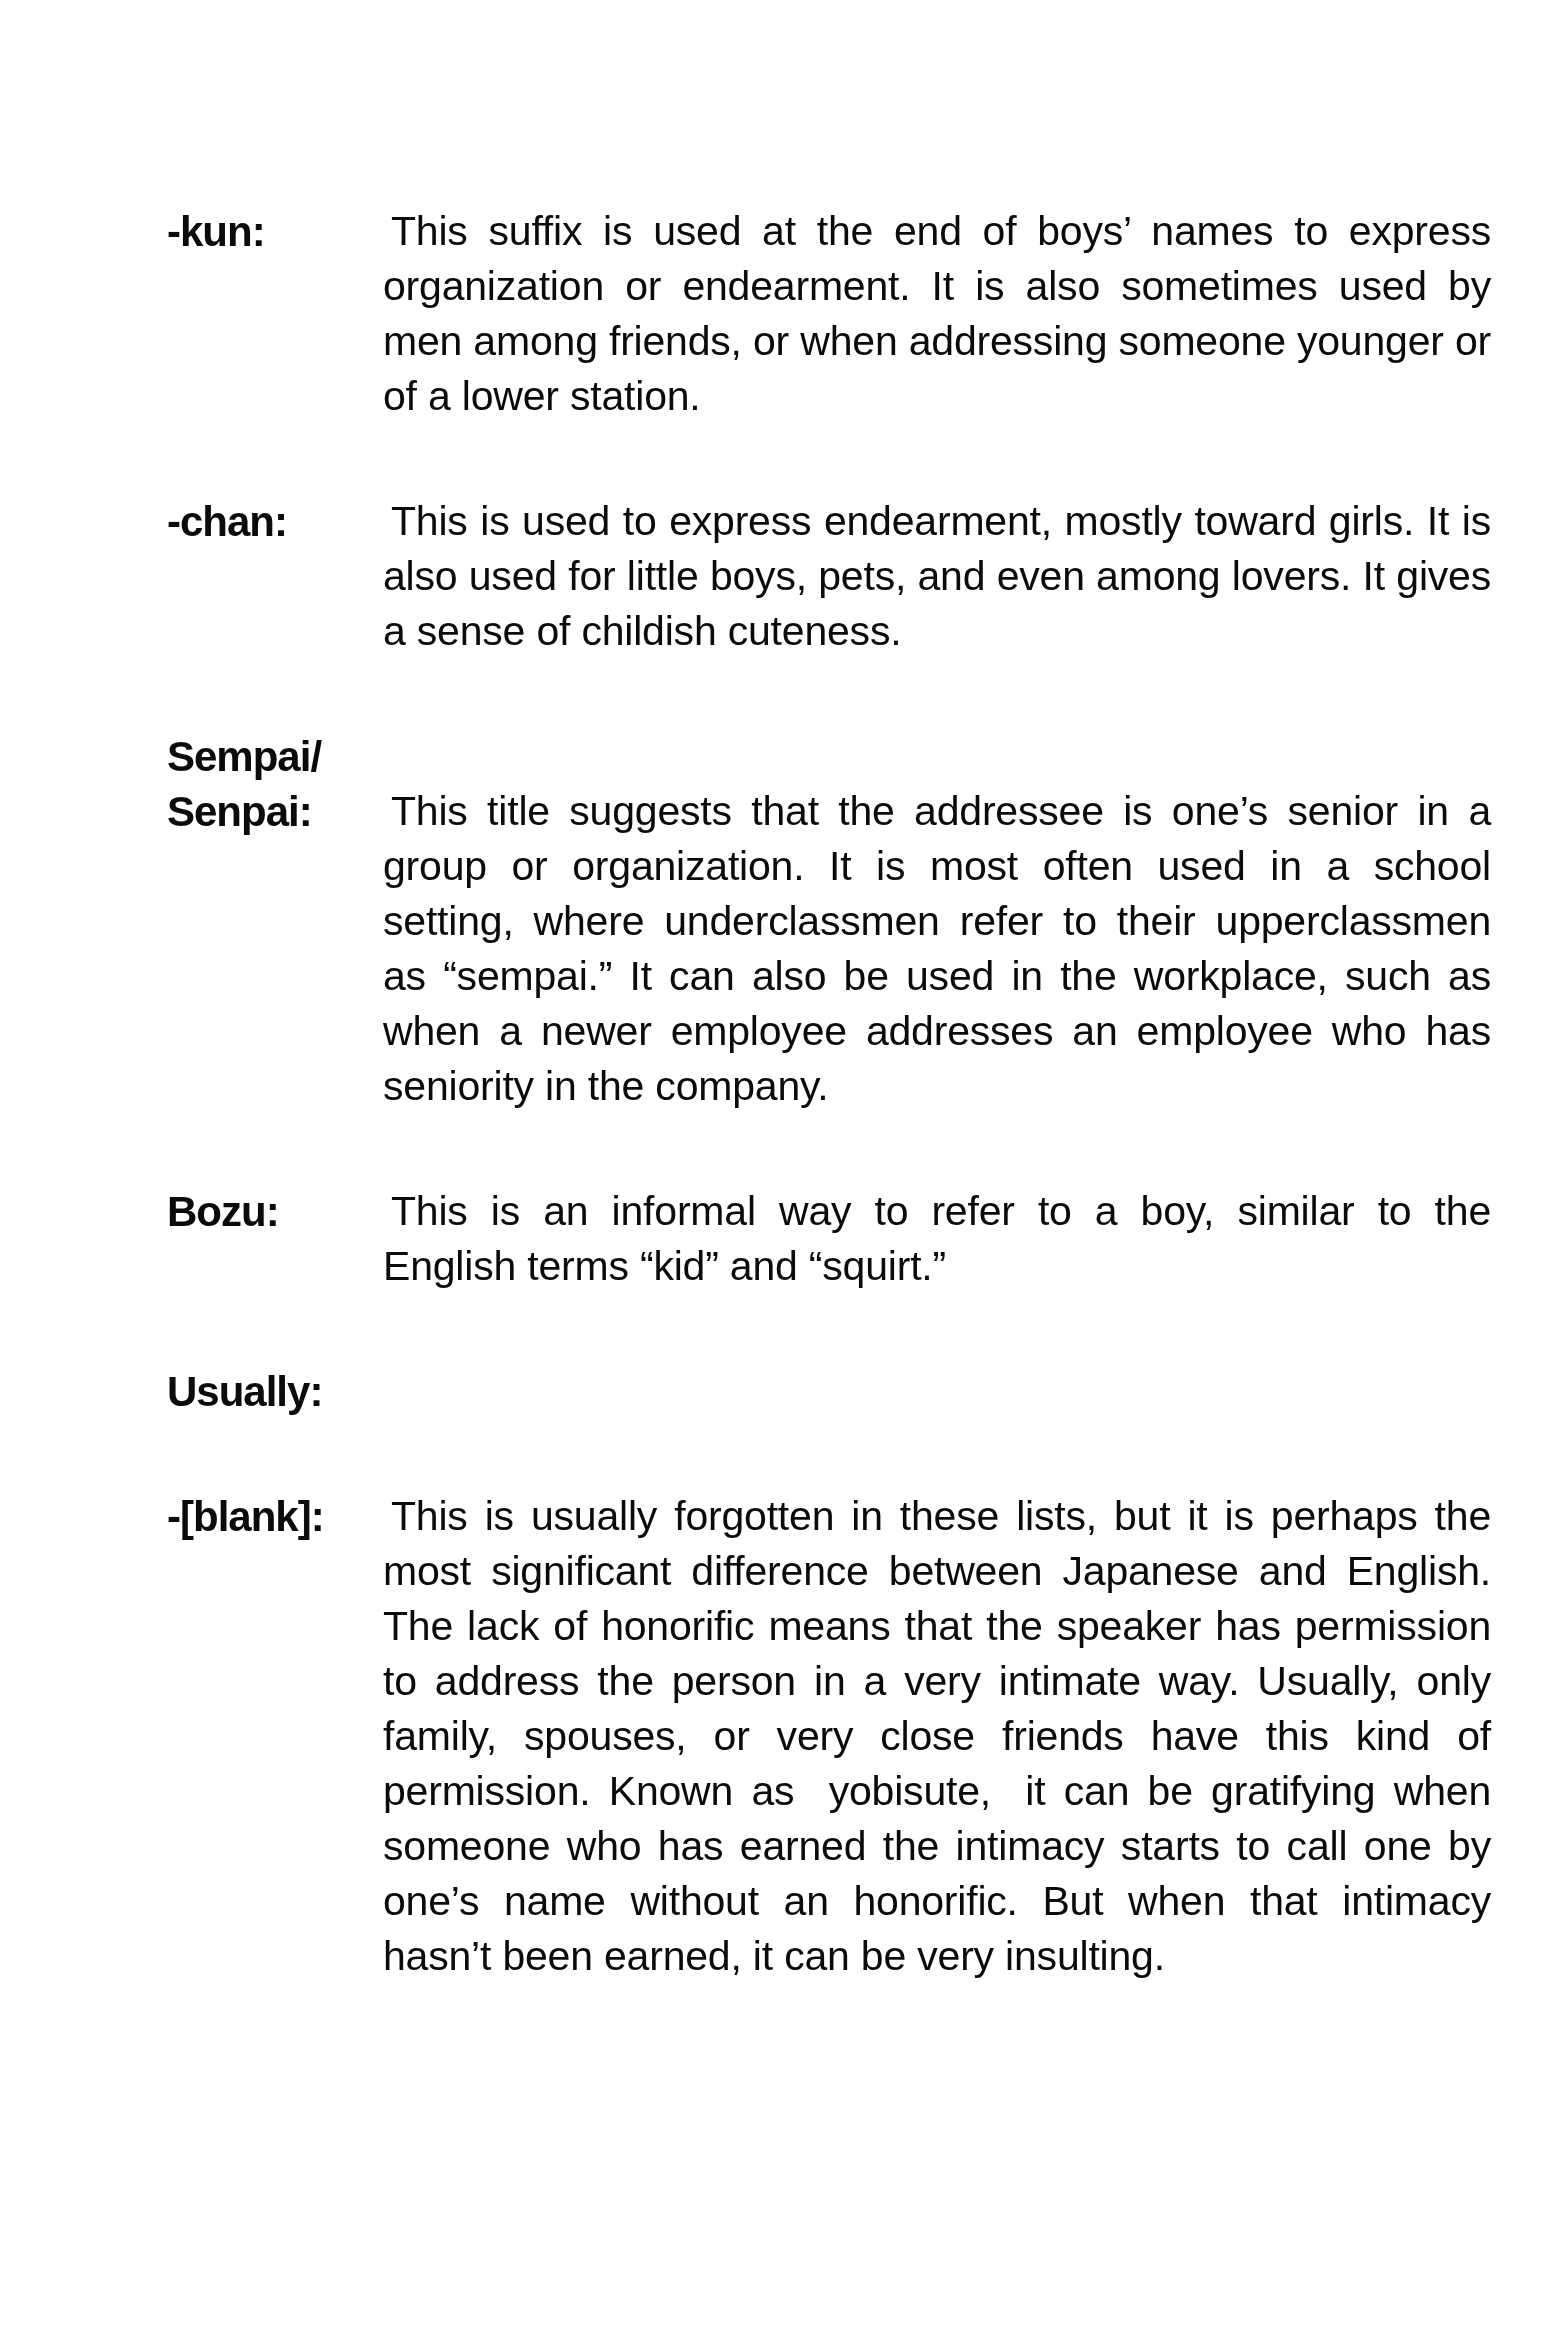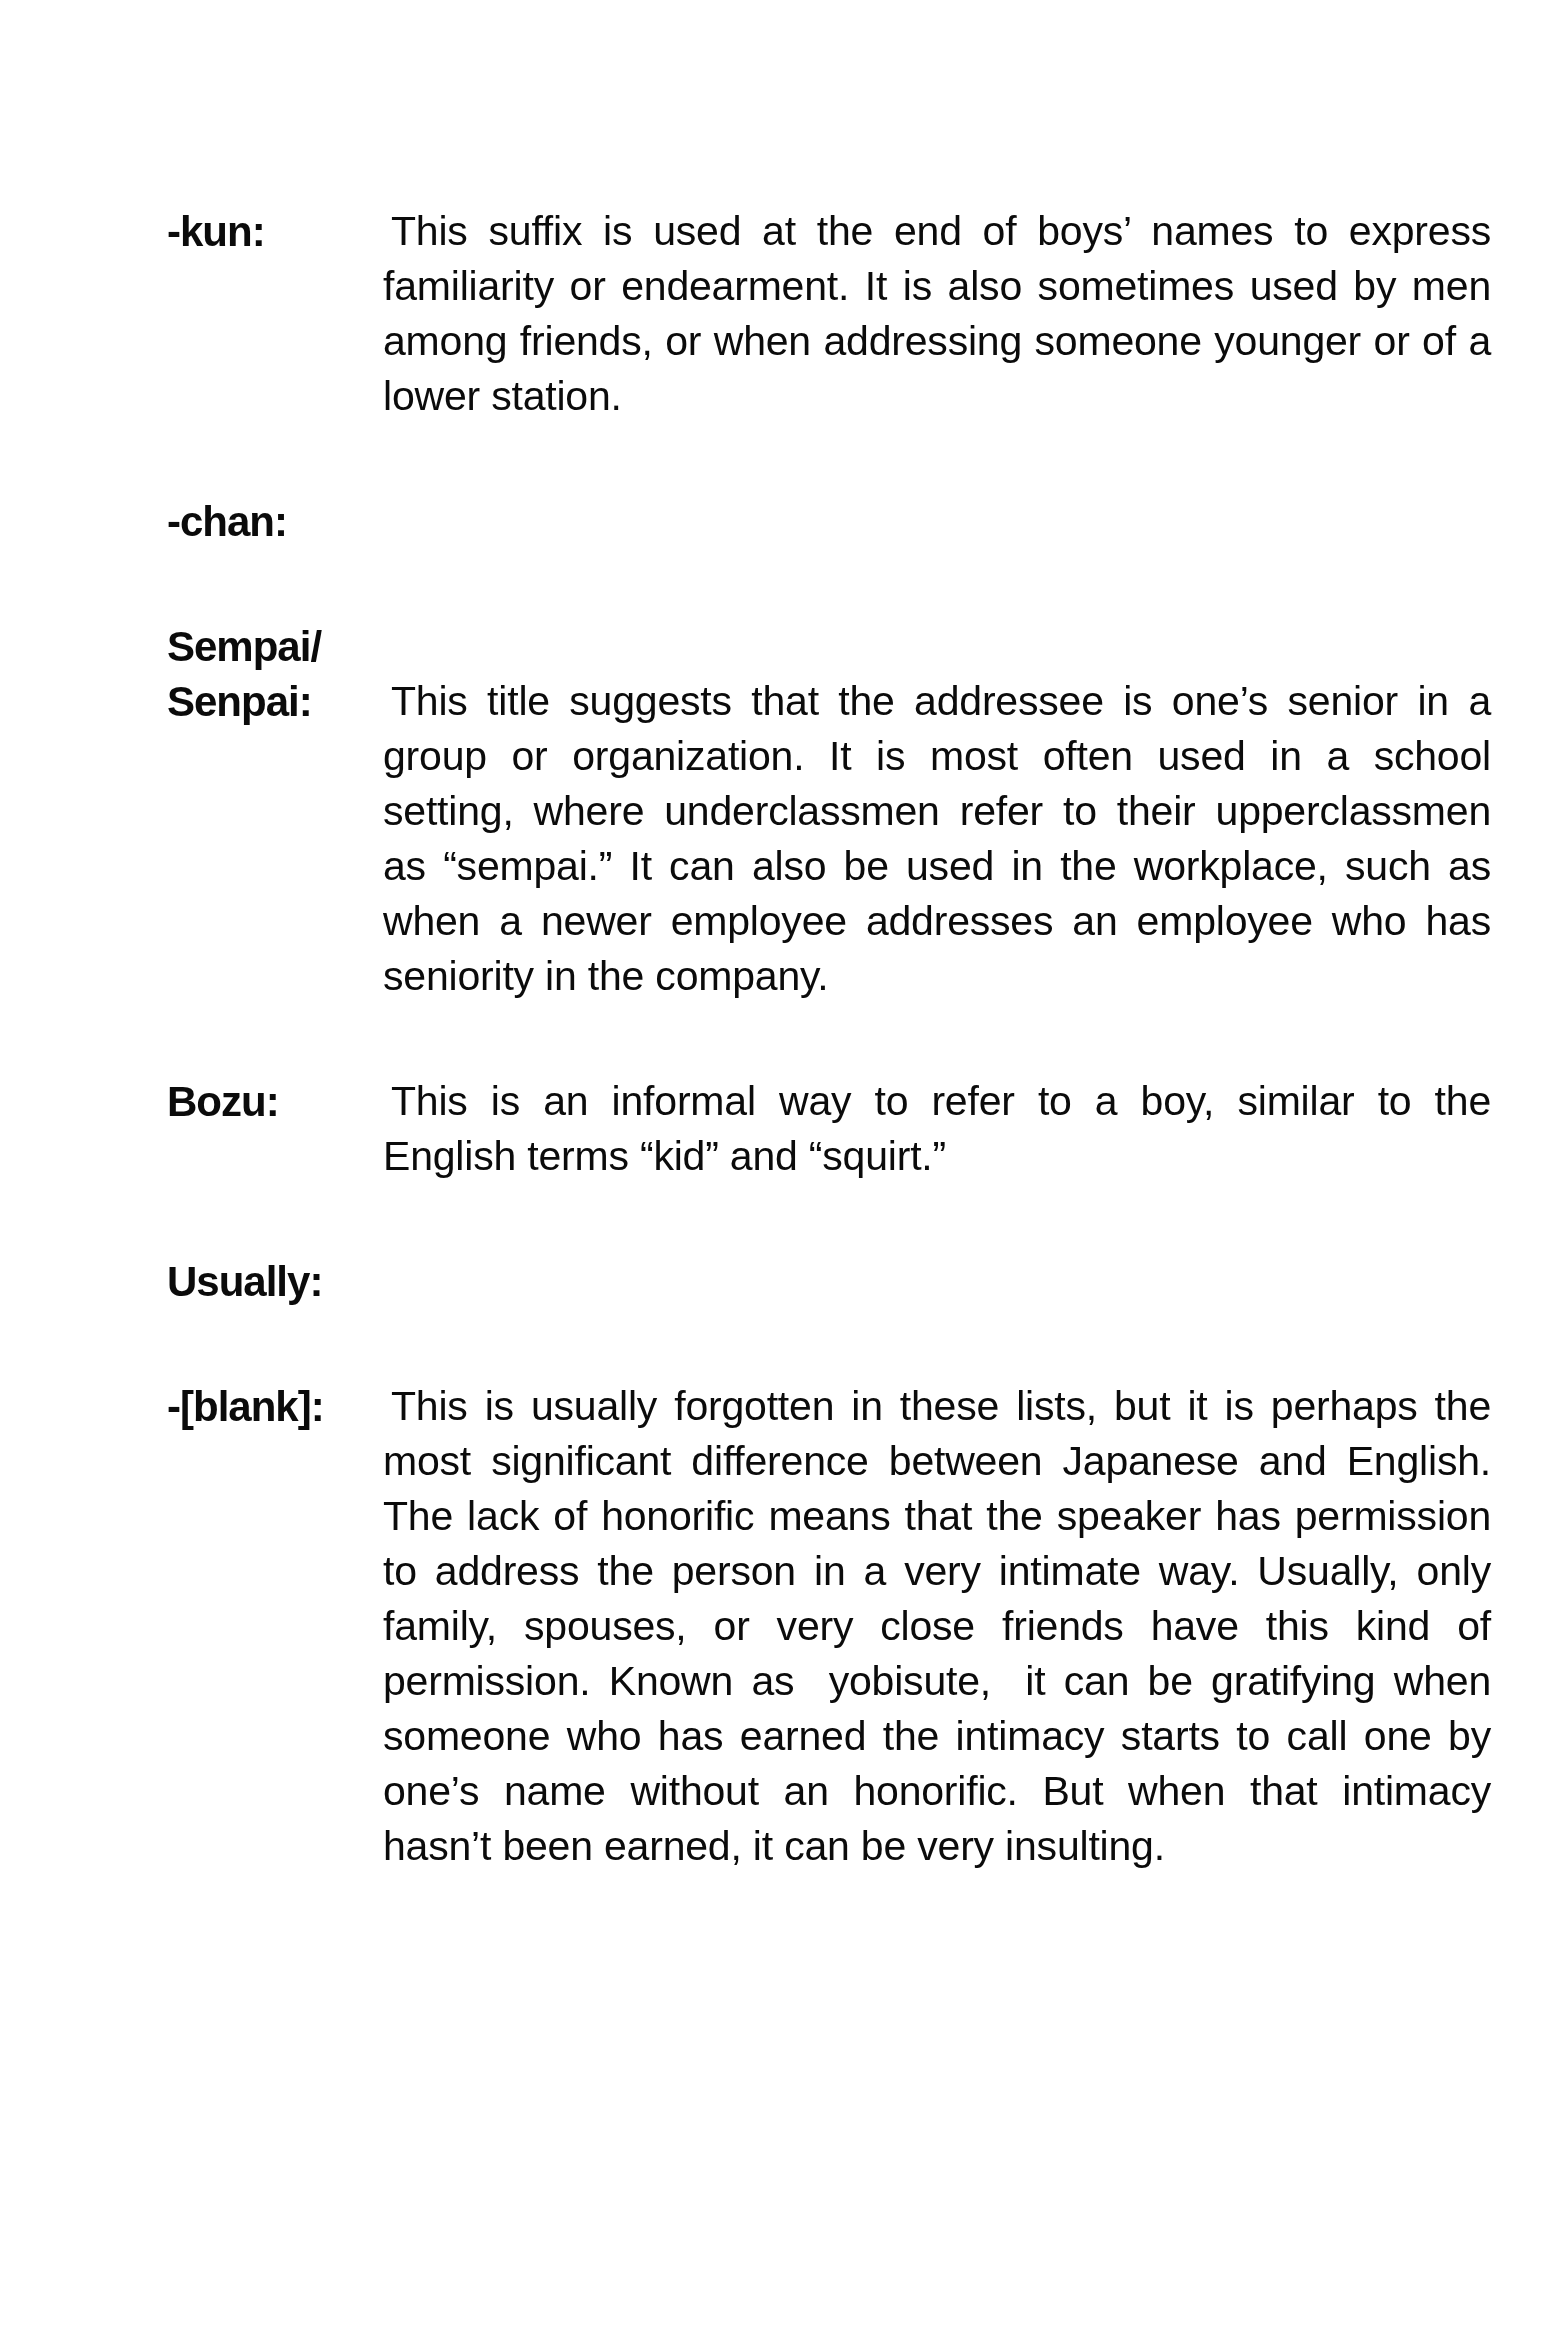--- a/index.html
+++ b/index.html
@@ -55,25 +55,26 @@
   }
   .italic { }
 </style>
 </head>
 <body>
 
 <main class="page">
   <section class="glossary">
   <div class="entry">
     <div class="term">-kun:</div>
-    <div class="definition"><span>This suffix is used at the end of boys’ names to express familiarity or endearment. It is also sometimes used by men among friends, or when addressing someone younger or of a lower station.</span></div>
+    <div class="definition"><span>This suffix is used at the end of boys’ names to express organization or endearment. It is also sometimes used by men among friends, or when addressing someone younger or of a lower station.</span></div>
   </div>
 
   <div class="entry">
     <div class="term">-chan:</div>
+    <div class="definition"><span>This is used to express endearment, mostly toward girls. It is also used for little boys, pets, and even among lovers. It gives a sense of childish cuteness.</span></div>
   </div>
 
   <div class="entry">
     <div class="term">Sempai/<br>Senpai:</div>
     <div class="definition offset-1"><span>This title suggests that the addressee is one’s senior in a group or organization. It is most often used in a school setting, where underclassmen refer to their upperclassmen as “sempai.” It can also be used in the workplace, such as when a newer employee addresses an employee who has seniority in the company.</span></div>
   </div>
 
   <div class="entry">
     <div class="term">Bozu:</div>
     <div class="definition"><span>This is an informal way to refer to a boy, similar to the English terms “kid” and “squirt.”</span></div>

